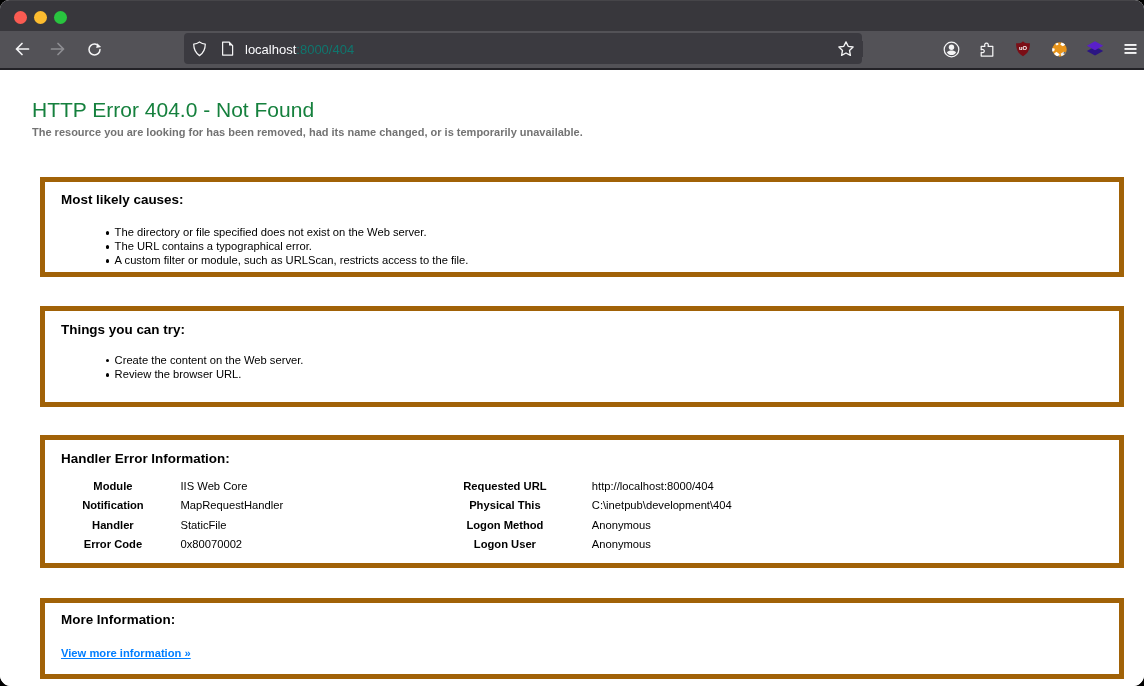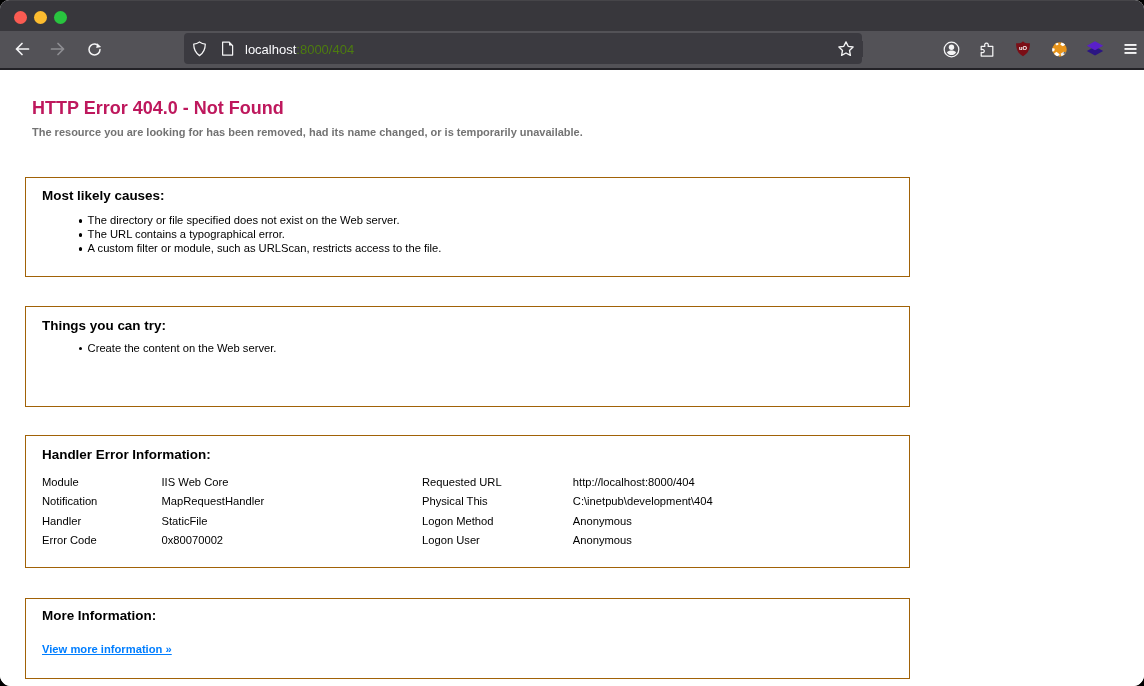--- a/index.html
+++ b/index.html
@@ -5,34 +5,34 @@
 *{margin:0;padding:0;box-sizing:border-box}
 html,body{width:1144px;height:686px;background:#000}
 body{font-family:"Liberation Sans",sans-serif;position:relative;overflow:hidden}
 .win{position:absolute;left:0;top:0;width:1144px;height:686px;border-radius:9px 9px 11px 11px;overflow:hidden;background:#fff;box-shadow:inset 0 0 0 1px rgba(255,255,255,.10)}
 .titlebar{position:absolute;left:0;top:0;width:100%;height:31px;background:#38373C;box-shadow:inset 0 1px 0 rgba(255,255,255,.07)}
 .dot{position:absolute;top:10.5px;width:13px;height:13px;border-radius:50%}
 .toolbar{position:absolute;left:0;top:31px;width:100%;height:37px;background:#535257}
 .tbicon{position:absolute}
 .urlbar{position:absolute;left:184px;top:33px;width:678px;height:31px;background:#3B3A40;border-radius:4px}
 .urltext{position:absolute;left:245px;top:34px;height:31px;line-height:31px;font-size:13px;color:#FBFBFE;white-space:pre}
-.urltext span{color:#4d7c0f}
+.urltext span{color:#0f766e}
 .sep{position:absolute;left:861px;top:41px;width:2px;height:16px;background:#3B3A40}
 .content{position:absolute;left:0;top:68px;width:100%;height:618px;background:#fff;color:#000}
 .abs{position:absolute}
-.h1{font-size:18px;font-weight:bold;color:#be185d;white-space:pre}
+.h1{font-size:21px;font-weight:normal;color:#15803d;white-space:pre}
 .h2{font-size:11px;font-weight:bold;color:#737373;white-space:pre}
-.box{position:absolute;left:25px;width:885px;border:1px solid #a16207;background:#fff}
+.box{position:absolute;left:40px;width:1084px;border:5px solid #a16207;background:#fff}
 .bt{position:absolute;left:16px;font-size:13.44px;font-weight:bold;white-space:pre}
-ul{list-style:none;margin:0}
+ul{list-style:none;margin:8px}
 li{font-size:11.2px;line-height:14.1px;position:relative}
 li::before{content:"";position:absolute;left:-8.6px;top:6px;width:3.4px;height:3.4px;border-radius:50%;background:#000}
 .box a{color:#007EFF;font-weight:bold;text-decoration:underline}
 .dt{position:absolute;font-size:11.2px;white-space:pre}
-.dl{font-weight:normal;text-align:left}
+.dl{font-weight:bold;text-align:center}
 </style>
 </head>
 <body>
 <div class="win">
   <div class="titlebar"></div>
   <div class="dot" style="left:13.5px;background:#FA5B52"></div>
   <div class="dot" style="left:33.5px;background:#FCBC2F"></div>
   <div class="dot" style="left:53.5px;background:#29C43F"></div>
   <div class="toolbar">
 
@@ -115,20 +115,21 @@
         <li>The directory or file specified does not exist on the Web server.</li>
         <li>The URL contains a typographical error.</li>
         <li>A custom filter or module, such as URLScan, restricts access to the file.</li>
       </ul>
     </div>
 
     <div class="box" style="top:238.3px;height:100.9px">
       <div class="bt" style="top:10.6px">Things you can try:</div>
       <ul style="position:absolute;left:61.6px;top:33.8px">
         <li>Create the content on the Web server.</li>
+        <li>Review the browser URL.</li>
       </ul>
     </div>
 
     <div class="box" style="top:367.2px;height:133.2px">
       <div class="bt" style="top:11px">Handler Error Information:</div>
       <div class="dt dl" style="left:16px;top:39.5px;width:103.8px">Module</div>
       <div class="dt" style="left:135.5px;top:39.5px">IIS Web Core</div>
       <div class="dt dl" style="left:16px;top:59.05px;width:103.8px">Notification</div>
       <div class="dt" style="left:135.5px;top:59.05px">MapRequestHandler</div>
       <div class="dt dl" style="left:16px;top:78.6px;width:103.8px">Handler</div>

